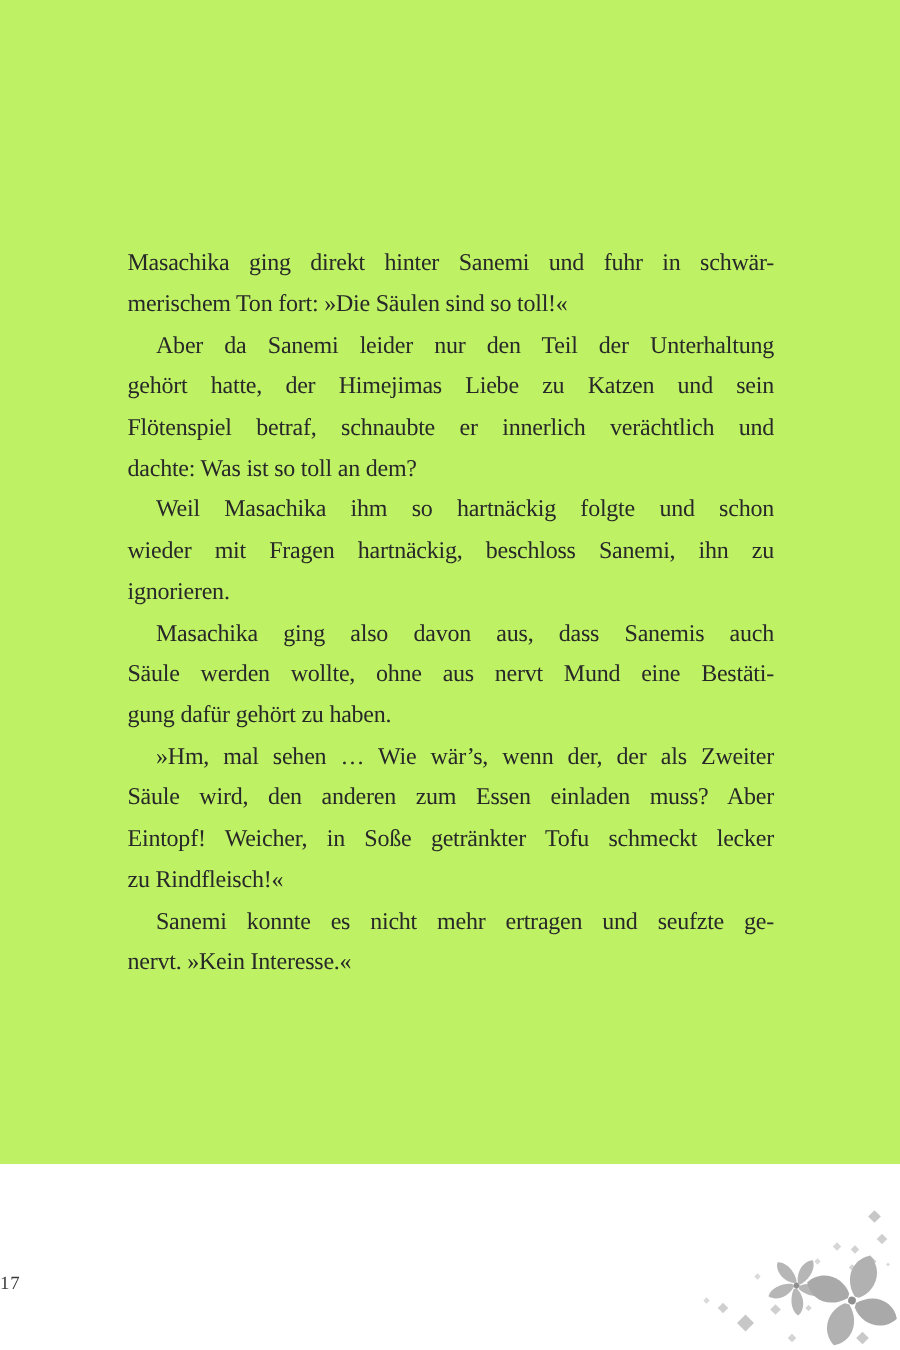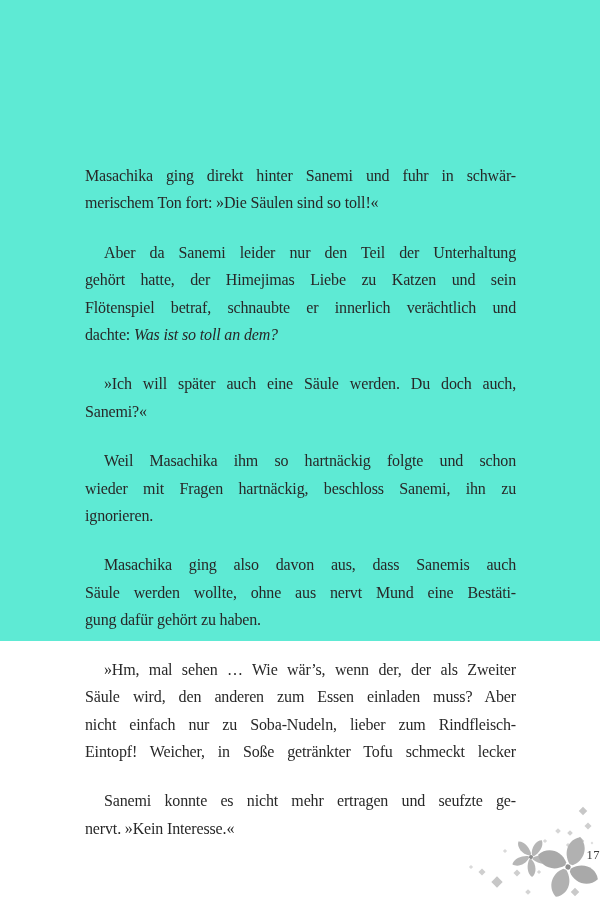--- a/index.html
+++ b/index.html
@@ -6,48 +6,48 @@
     margin: 0;
     padding: 0;
     width: 600px;
     height: 900px;
     background: #ffffff;
     overflow: hidden;
   }
   #book-page {
     position: relative;
     width: 600px;
-    height: 641px;
-    background: #5eead4;
+    height: 776px;
+    background: #bef264;
     font-family: "Liberation Serif", serif;
   }
   #text-block {
     position: absolute;
     left: 85px;
     top: 162px;
     width: 431px;
     color: #282828;
     font-size: 16px;
     line-height: 27.4px;
     letter-spacing: -0.15px;
   }
   .para { margin: 0; }
   .line {
     text-align: justify;
     text-align-last: justify;
   }
   .line.last { text-align-last: left; }
-  .line.indent { padding-left: 19px; margin-top: 22px; }
-  .italic { font-style: italic; }
+  .line.indent { padding-left: 19px; }
+  .italic { }
   #page-number {
     position: absolute;
     top: 848px;
     left: 0;
     width: 600px;
-    text-align: right;
+    text-align: left;
     font-size: 12.5px;
     color: #3a3a3a;
     letter-spacing: 0.5px;
     font-family: "Liberation Serif", serif;
   }
   #decoration {
     position: absolute;
     left: 450px;
     top: 805px;
     width: 150px;
@@ -64,38 +64,34 @@
         <div class="line"><span>Masachika ging direkt hinter Sanemi und fuhr in schwär-</span></div>
         <div class="line last"><span>merischem Ton fort: »Die Säulen sind so toll!«</span></div>
       </div>
       <div class="para">
         <div class="line indent"><span>Aber da Sanemi leider nur den Teil der Unterhaltung</span></div>
         <div class="line"><span>gehört hatte, der Himejimas Liebe zu Katzen und sein</span></div>
         <div class="line"><span>Flötenspiel betraf, schnaubte er innerlich verächtlich und</span></div>
         <div class="line last"><span>dachte: </span><span class="italic">Was ist so toll an dem?</span></div>
       </div>
       <div class="para">
-        <div class="line indent"><span>»Ich will später auch eine Säule werden. Du doch auch,</span></div>
-        <div class="line last"><span>Sanemi?«</span></div>
-      </div>
-      <div class="para">
         <div class="line indent"><span>Weil Masachika ihm so hartnäckig folgte und schon</span></div>
         <div class="line"><span>wieder mit Fragen hartnäckig, beschloss Sanemi, ihn zu</span></div>
         <div class="line last"><span>ignorieren.</span></div>
       </div>
       <div class="para">
         <div class="line indent"><span>Masachika ging also davon aus, dass Sanemis auch</span></div>
         <div class="line"><span>Säule werden wollte, ohne aus nervt Mund eine Bestäti-</span></div>
         <div class="line last"><span>gung dafür gehört zu haben.</span></div>
       </div>
       <div class="para">
         <div class="line indent"><span>»Hm, mal sehen … Wie wär’s, wenn der, der als Zweiter</span></div>
         <div class="line"><span>Säule wird, den anderen zum Essen einladen muss? Aber</span></div>
-        <div class="line"><span>nicht einfach nur zu Soba-Nudeln, lieber zum Rindfleisch-</span></div>
         <div class="line"><span>Eintopf! Weicher, in Soße getränkter Tofu schmeckt lecker</span></div>
+        <div class="line last"><span>zu Rindfleisch!«</span></div>
       </div>
       <div class="para">
         <div class="line indent"><span>Sanemi konnte es nicht mehr ertragen und seufzte ge-</span></div>
         <div class="line last"><span>nervt. »Kein Interesse.«</span></div>
       </div>
     </div>
 
   <div id="page-number">17</div>
 
   <svg id="decoration" viewBox="0 0 150 95" xmlns="http://www.w3.org/2000/svg" aria-hidden="true">

